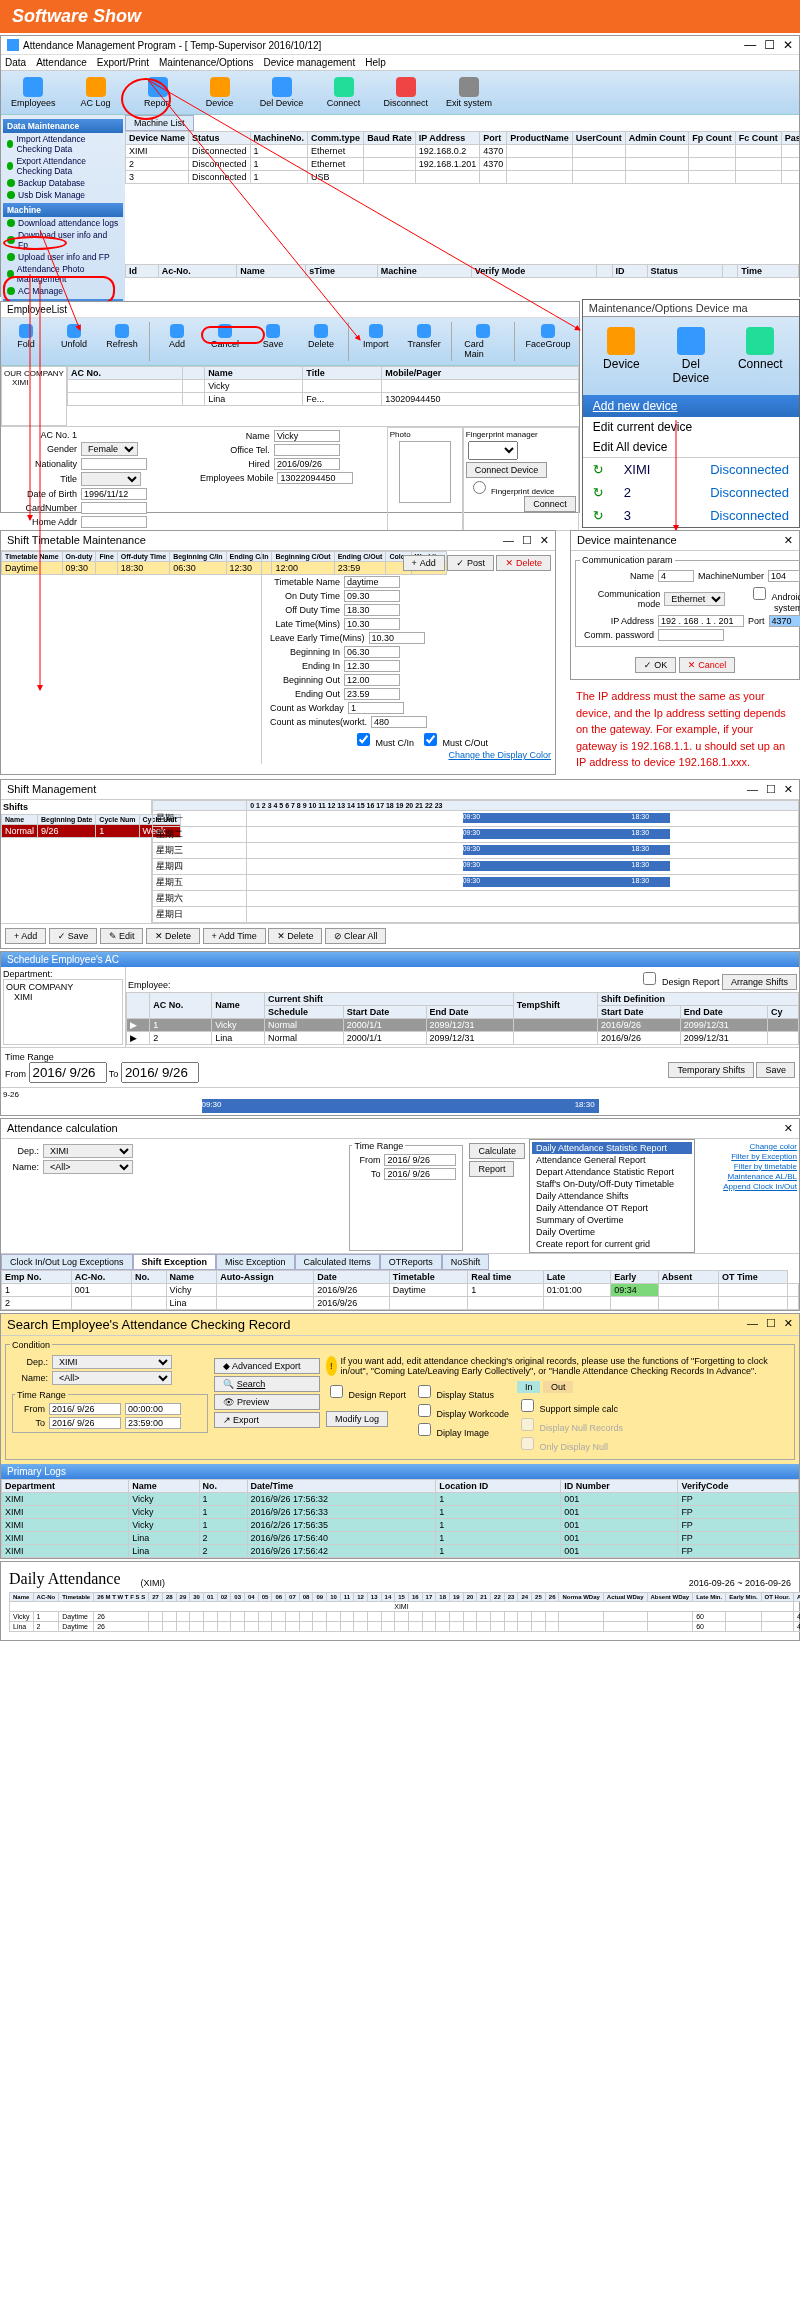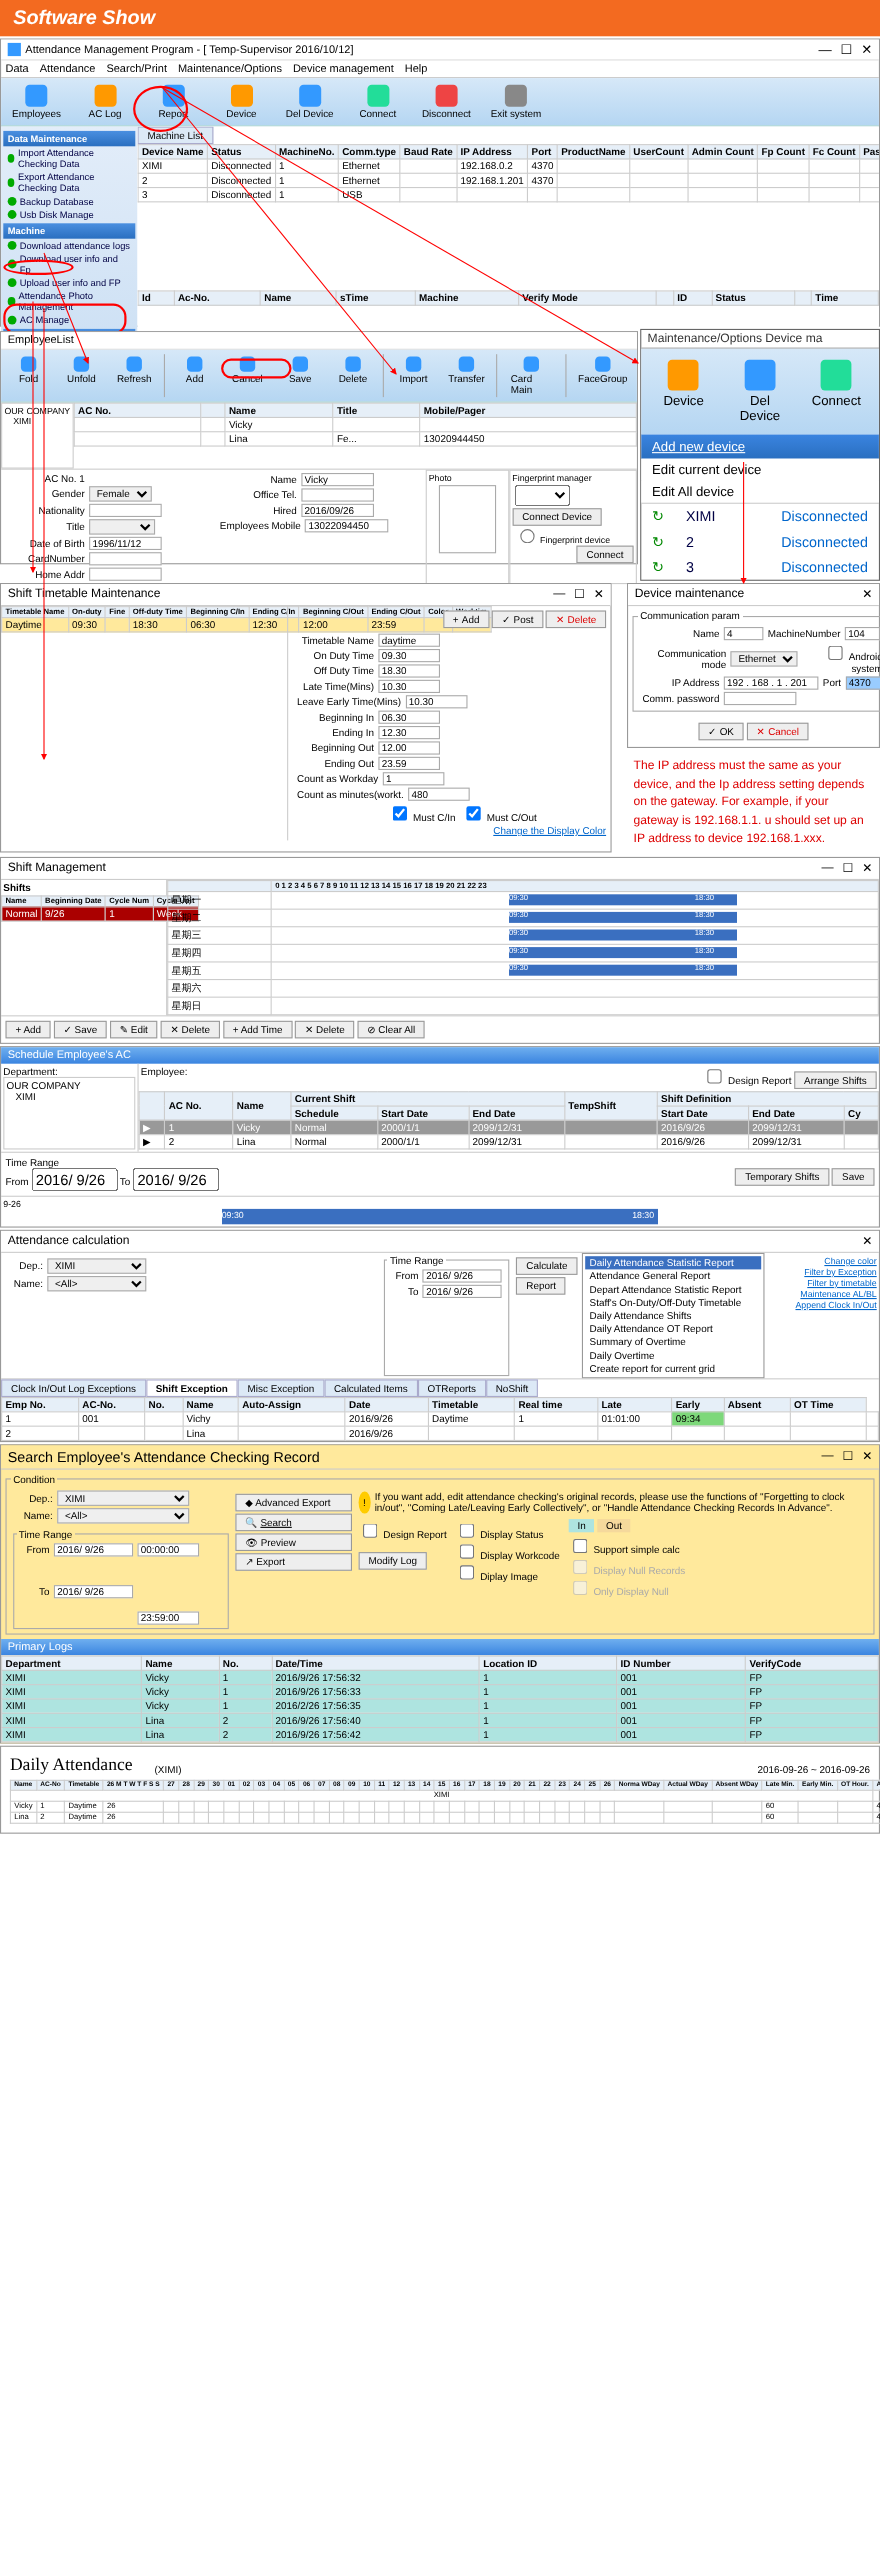--- a/index.html
+++ b/index.html
@@ -55,21 +55,21 @@
     <span>Attendance Management Program - [ Temp-Supervisor 2016/10/12]</span>
     <div class="wbtns">
         <span>—</span>
         <span>☐</span>
         <span>✕</span>
       </div>
   </div>
   <div class="menubar" id="mm">
       <span>Data</span>
       <span>Attendance</span>
-      <span>Search/Print</span>
+      <span>Export/Print</span>
       <span>Maintenance/Options</span>
       <span>Device management</span>
       <span>Help</span>
     </div>
   <div class="toolbar" id="mt">
       <div class="tbtn">
         <div class="ic blue"></div>
         <span>Employees</span>
       </div>
       <div class="tbtn">
@@ -652,21 +652,21 @@
   <div class="primary-hdr">Schedule Employee's AC</div>
   <div class="split">
     <div style="width:120px;border-right:1px solid #ccc;padding:2px">
       <div>Department:</div>
       <div style="border:1px solid #ccc;height:60px;padding:2px">
         <div>OUR COMPANY</div>
         <div style="padding-left:8px">XIMI</div>
       </div>
     </div>
     <div style="flex:1">
-      <div style="display:flex;padding:2px;align-items:flex-start">
+      <div style="display:flex;padding:2px;align-items:flex-end">
         <span>Employee:</span>
         <span style="margin-left:auto"><label><input type="checkbox" style=""> <span>Design Report</span></label> <span class="btn">Arrange Shifts</span></span>
       </div>
       <table>
         <thead>
           <tr>
               <th rowspan="2"></th>
               <th rowspan="2">AC No.</th>
               <th rowspan="2">Name</th>
               <th colspan="3">Current Shift</th>
@@ -860,21 +860,21 @@
         <fieldset style="border:1px solid #aaa;padding:2px;margin-top:4px">
             <legend>Time Range</legend>
           <div class="formrow">
               <label style="min-width:26px">From</label>
               <input style="width: 66px;" value="2016/ 9/26">
               <input style="width: 50px;" value="00:00:00">
             </div>
           <div class="formrow">
               <label style="min-width:26px">To</label>
               <input style="width: 66px;" value="2016/ 9/26">
-              <input style="width: 50px; margin-top: 48px;" value="23:59:00">
+              <input style="width: 50px;" value="23:59:00">
             </div>
         </fieldset>
       </div>
       <div style="width:110px;padding:2px">
         <span class="btn" style="display:block;margin:2px">◆ <span>Advanced Export</span></span>
         <span class="btn" style="display:block;margin:2px">🔍 <u>Search</u></span>
         <span class="btn" style="display:block;margin:2px">👁 <span>Preview</span></span>
         <span class="btn" style="display:block;margin:2px">↗ <span>Export</span></span>
       </div>
       <div style="flex:1;padding:2px">

